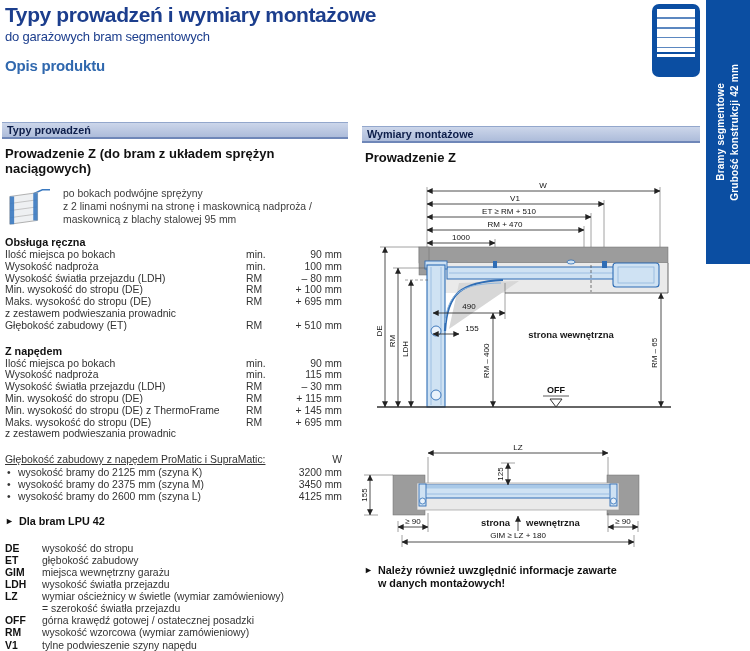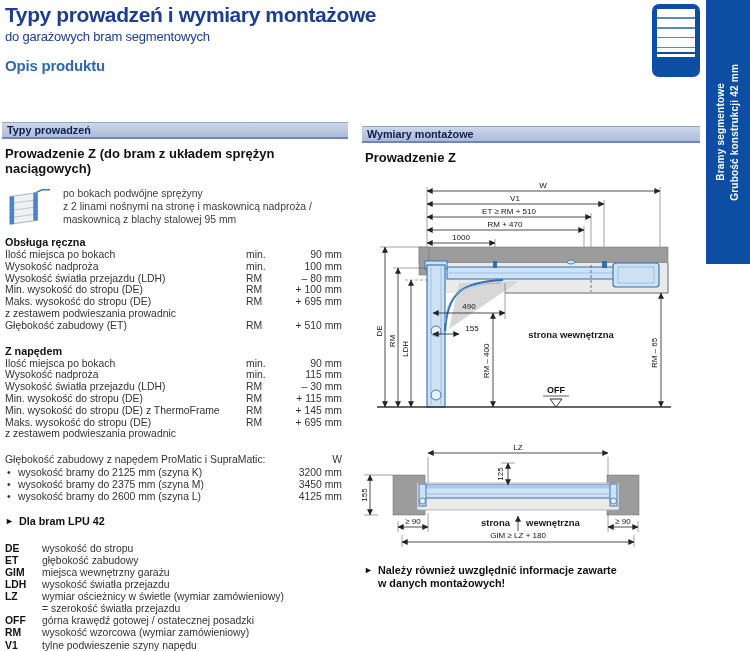--- a/index.html
+++ b/index.html
@@ -42,21 +42,21 @@
 
   .tbl { margin:9px 0 0 3px; padding-right:6px; }
   .tbl-title { font-size:10.8px; font-weight:bold; color:#111; margin-bottom:1px; }
   .srow { display:flex; font-size:10.4px; line-height:11.8px; color:#333; }
   .srow .lbl { flex:1; }
   .srow .ref { width:40px; }
   .srow .val { width:56px; text-align:right; }
 
   .depth { margin:14px 0 0 3px; padding-right:6px; }
   .drow  { display:flex; font-size:10.4px; line-height:12.4px; color:#333; }
-  .drow .lbl { flex:1; }
+  .drow .lbl { flex:1;text-decoration:underline; }
   .drow .val { width:56px; text-align:right; }
   .brow  { display:flex; font-size:10.4px; line-height:12.4px; color:#333; }
   .brow .b   { width:13px; padding-left:2px; }
   .brow .lbl { flex:1; }
   .brow .val { width:56px; text-align:right; }
 
   .lpu { display:flex; gap:5px; margin:11px 0 0 3px; font-size:10.8px; font-weight:bold; color:#111; }
   .tri { font-size:9px; line-height:12px; }
 
   .legend { margin:16px 0 0 3px; }

